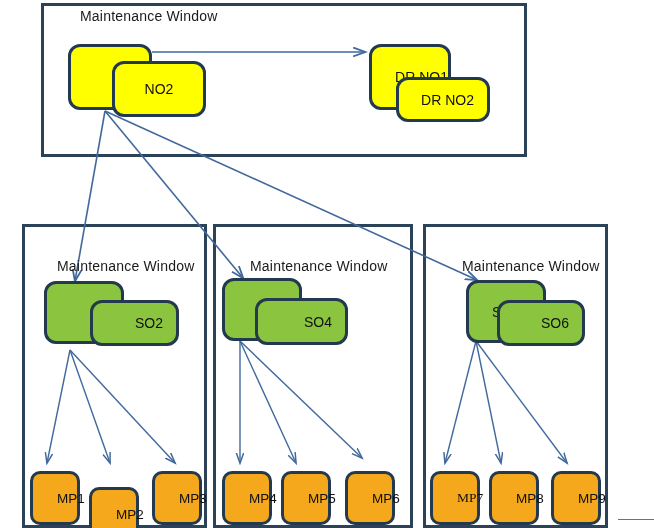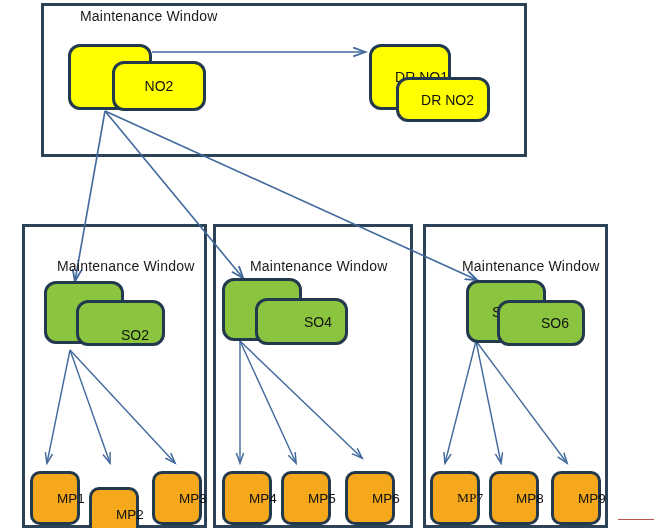--- a/index.html
+++ b/index.html
@@ -128,35 +128,35 @@
     <path class="edge edge-thin" d="M 240 341 L 362 458" marker-end="url(#arrowheadSm)"></path>
 
     <path class="edge edge-thin" d="M 476 341 L 445 463" marker-end="url(#arrowheadSm)"></path>
     <path class="edge edge-thin" d="M 476 341 L 501 463" marker-end="url(#arrowheadSm)"></path>
     <path class="edge edge-thin" d="M 476 341 L 567 463" marker-end="url(#arrowheadSm)"></path>
   </svg>
 
   <div class="node yellow lbl-left" style="left:68px; top:44px; width:84px; height:66px; z-index:5;">
     <span class="lbl">NO1</span>
   </div>
-  <div class="node yellow" style="left:112px; top:61px; width:94px; height:50px; z-index:6;">
+  <div class="node yellow" style="left:112px; top:61px; width:94px; height:56px; z-index:6;">
     <span class="lbl">NO2</span>
   </div>
 
   <div class="node yellow lbl-left" style="left:369px; top:44px; width:82px; height:66px; z-index:5;">
     <span class="lbl">DR NO1</span>
   </div>
   <div class="node yellow lbl-right" style="left:396px; top:77px; width:94px; height:45px; z-index:6;">
     <span class="lbl">DR NO2</span>
   </div>
 
   <div class="node green lbl-left" style="left:44px; top:281px; width:80px; height:63px; z-index:5;">
     <span class="lbl">SO1</span>
   </div>
-  <div class="node green lbl-right" style="left:76px; top:300px; width:89px; height:46px; z-index:6;align-items:flex-end;">
+  <div class="node green lbl-right" style="left:90px; top:300px; width:89px; height:46px; z-index:6;">
     <span class="lbl">SO2</span>
   </div>
 
   <div class="node green lbl-left" style="left:222px; top:278px; width:80px; height:63px; z-index:5;">
     <span class="lbl">SO3</span>
   </div>
   <div class="node green lbl-right" style="left:255px; top:298px; width:93px; height:47px; z-index:6;">
     <span class="lbl">SO4</span>
   </div>
 

